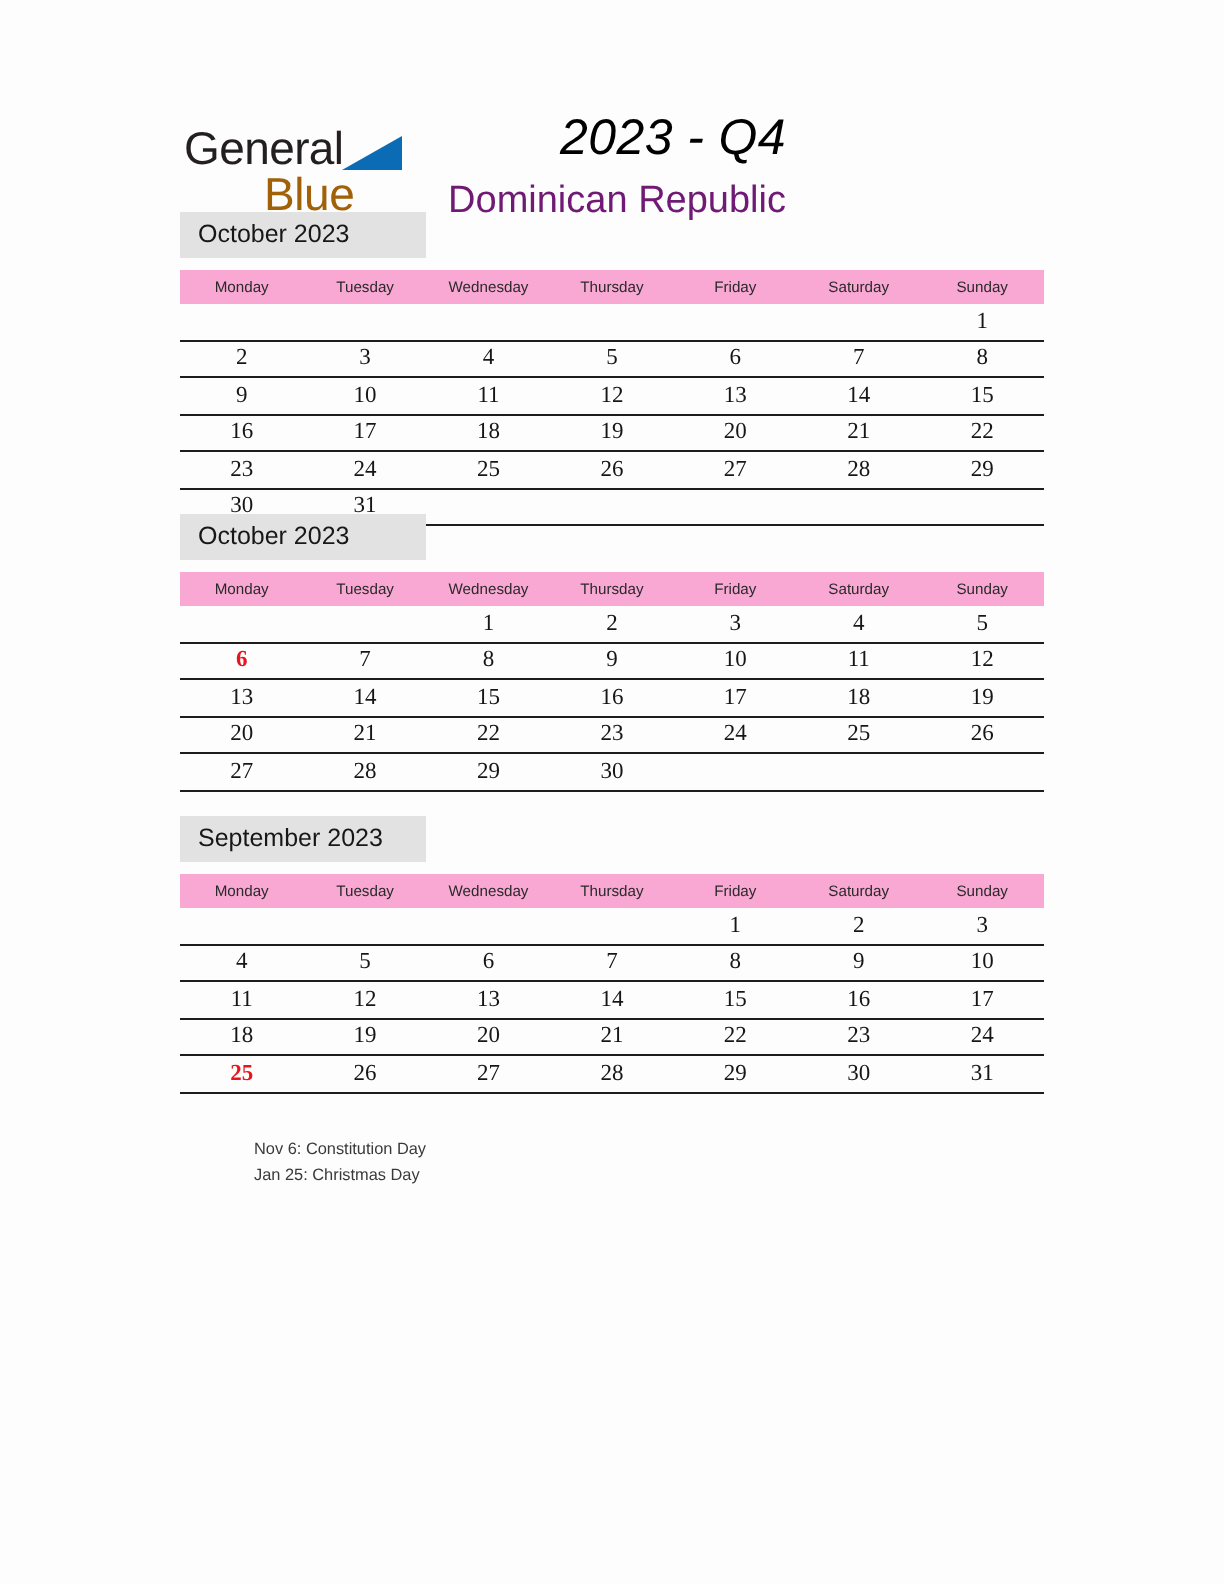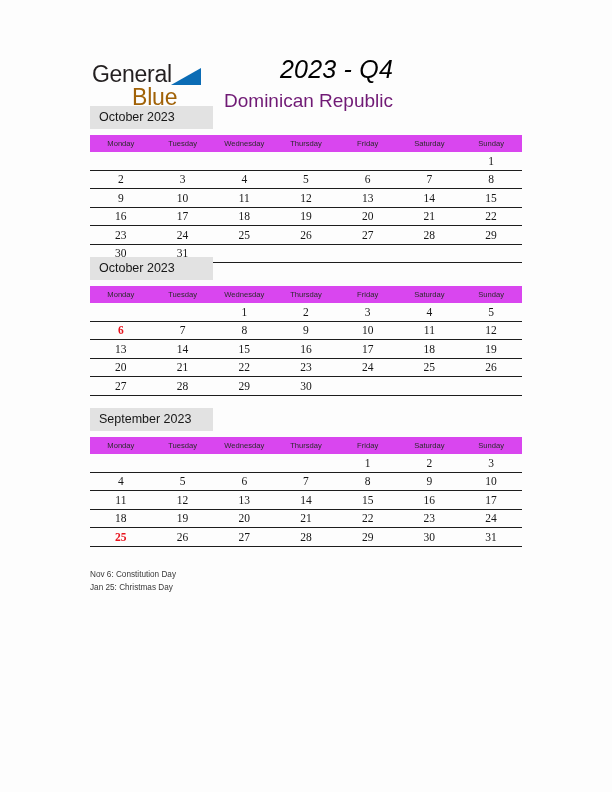--- a/index.html
+++ b/index.html
@@ -116,21 +116,21 @@
   table.cal {
     border-collapse: collapse;
     width: 432px;
     margin-top: 6px;
     table-layout: fixed;
   }
   table.cal th {
     font-size: 7.6px;
     font-weight: 400;
     color: #2a2a2a;
-    background: #d946ef;
+    background: #f9a8d4;
     height: 17px;
     padding: 0;
     text-align: center;
     font-family: "Liberation Sans", sans-serif;
   }
   table.cal td {
     font-family: "Liberation Serif", serif;
     font-size: 11.5px;
     color: #161616;
     text-align: center;
@@ -155,20 +155,21 @@
     position: absolute;
     left: 90px;
     top: 568px;
     width: 400px;
   }
   .legend-item {
     font-size: 8.2px;
     color: #3a3a3a;
     line-height: 13px;
     font-family: "Liberation Sans", sans-serif;
+    margin-left: 37px;
   }
 </style>
 </head>
 <body>
 
 <div class="page">
 
   <div class="header">
 
     <div class="logo">

